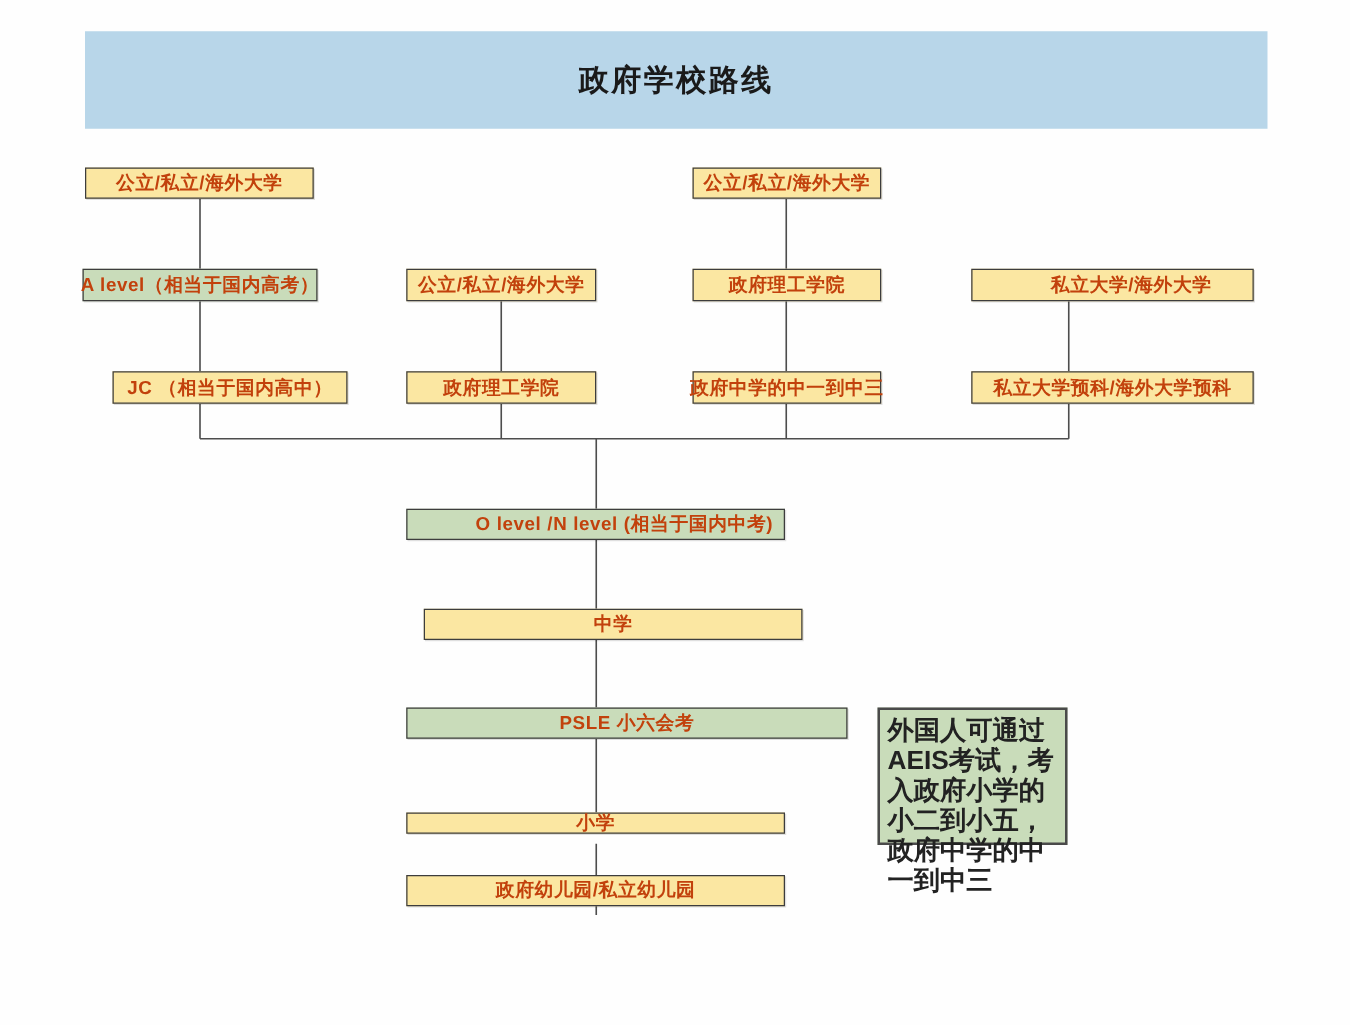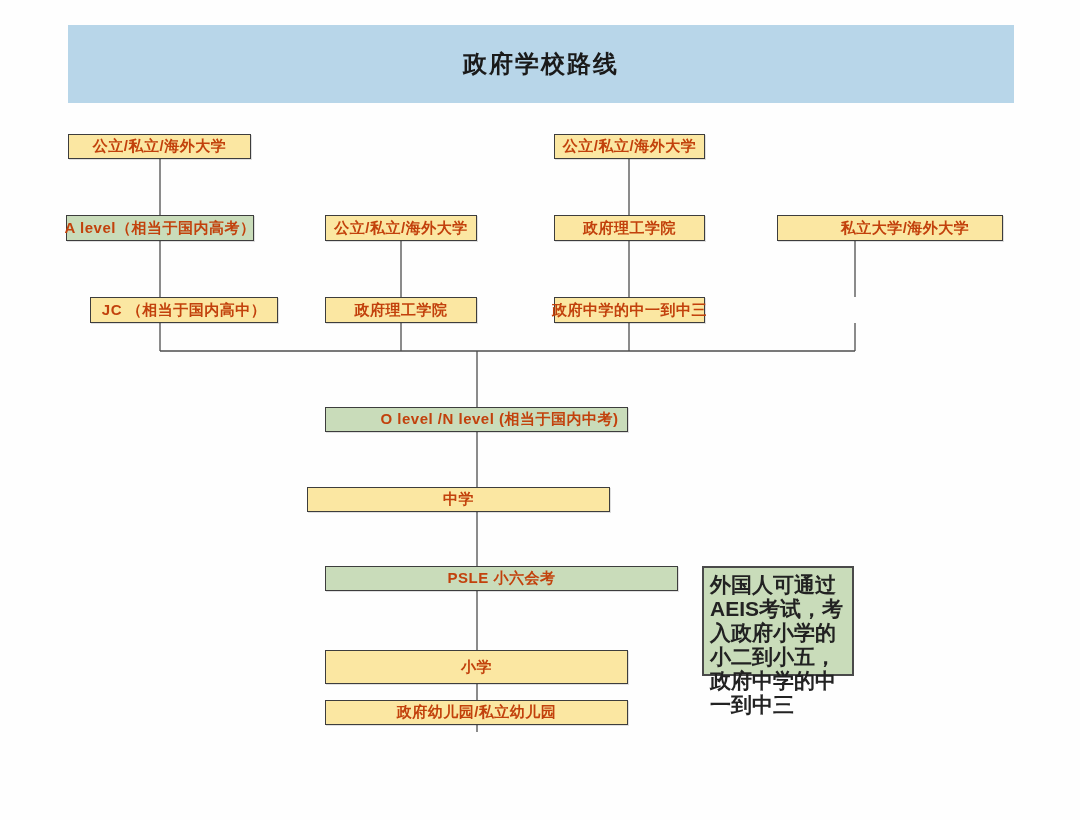--- a/index.html
+++ b/index.html
@@ -72,22 +72,23 @@
   <div class="node" style="left:554px;top:134px;width:151px;height:25px;">公立/私立/海外大学</div>
 
   <div class="node green" style="left:66px;top:215px;width:188px;height:26px;">A level（相当于国内高考）</div>
   <div class="node" style="left:325px;top:215px;width:152px;height:26px;">公立/私立/海外大学</div>
   <div class="node" style="left:554px;top:215px;width:151px;height:26px;">政府理工学院</div>
   <div class="node" style="left:777px;top:215px;width:226px;height:26px;padding-left:30px;">私立大学/海外大学</div>
 
   <div class="node" style="left:66px;top:297px;width:188px;height:26px;margin-left:24px;">JC （相当于国内高中）</div>
   <div class="node" style="left:325px;top:297px;width:152px;height:26px;">政府理工学院</div>
   <div class="node" style="left:554px;top:297px;width:151px;height:26px;">政府中学的中一到中三</div>
+  <div class="node" style="left:777px;top:297px;width:226px;height:26px;">私立大学预科/海外大学预科</div>
 
   <div class="node green" style="left:325px;top:407px;width:303px;height:25px;padding-left:46px;">O level /N level (相当于国内中考)</div>
-  <div class="node" style="left:307px;top:487px;width:303px;height:25px;">中学</div>
+  <div class="node" style="left:339px;top:487px;width:303px;height:25px;">中学</div>
   <div class="node green" style="left:325px;top:566px;width:353px;height:25px;">PSLE 小六会考</div>
-  <div class="node" style="left:325px;top:650px;width:303px;height:34px;">小学</div>
+  <div class="node" style="left:325px;top:650px;width:303px;height:17px;">小学</div>
   <div class="node" style="left:325px;top:700px;width:303px;height:25px;">政府幼儿园/私立幼儿园</div>
 
   <div class="note">外国人可通过AEIS考试，考入政府小学的小二到小五，政府中学的中一到中三</div>
 
 </div>
 
 </body></html>

